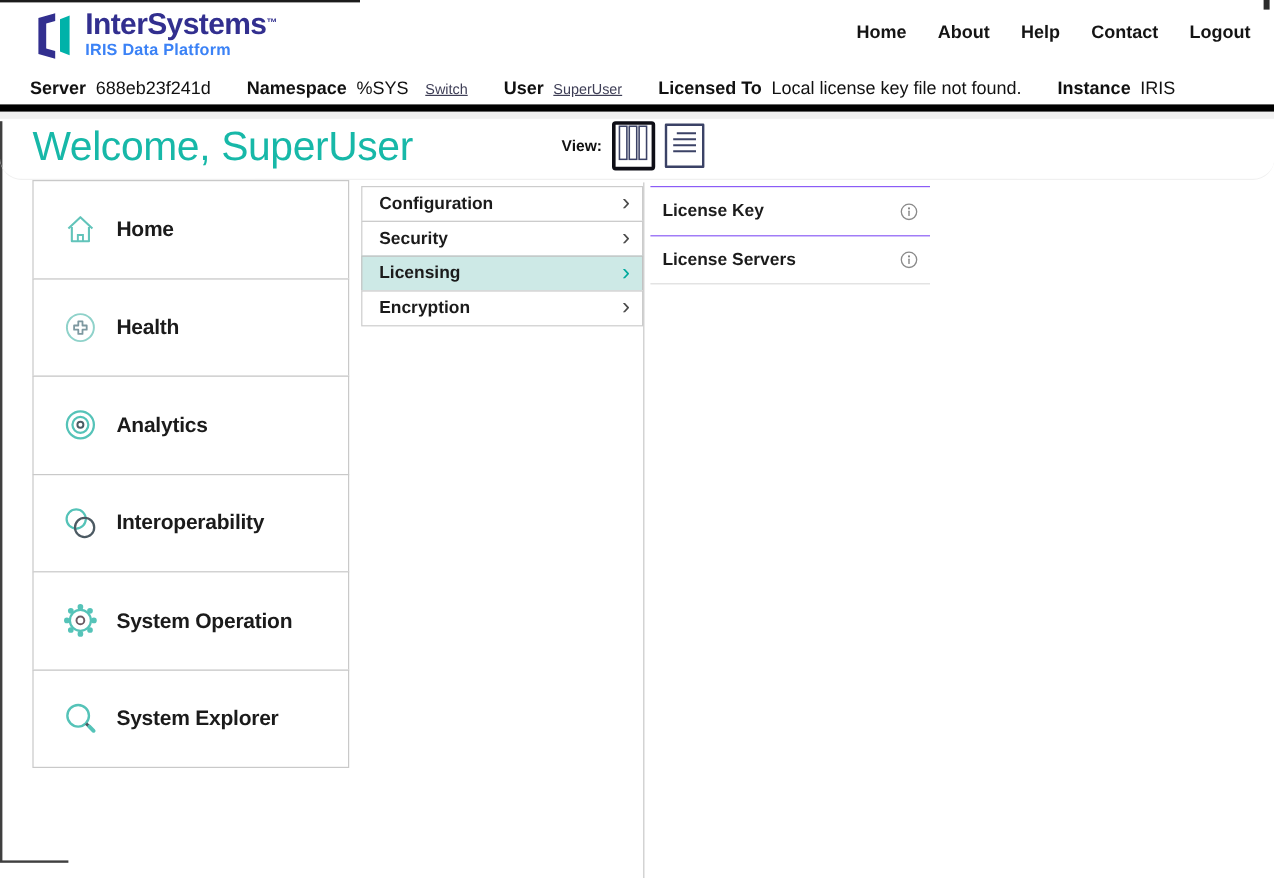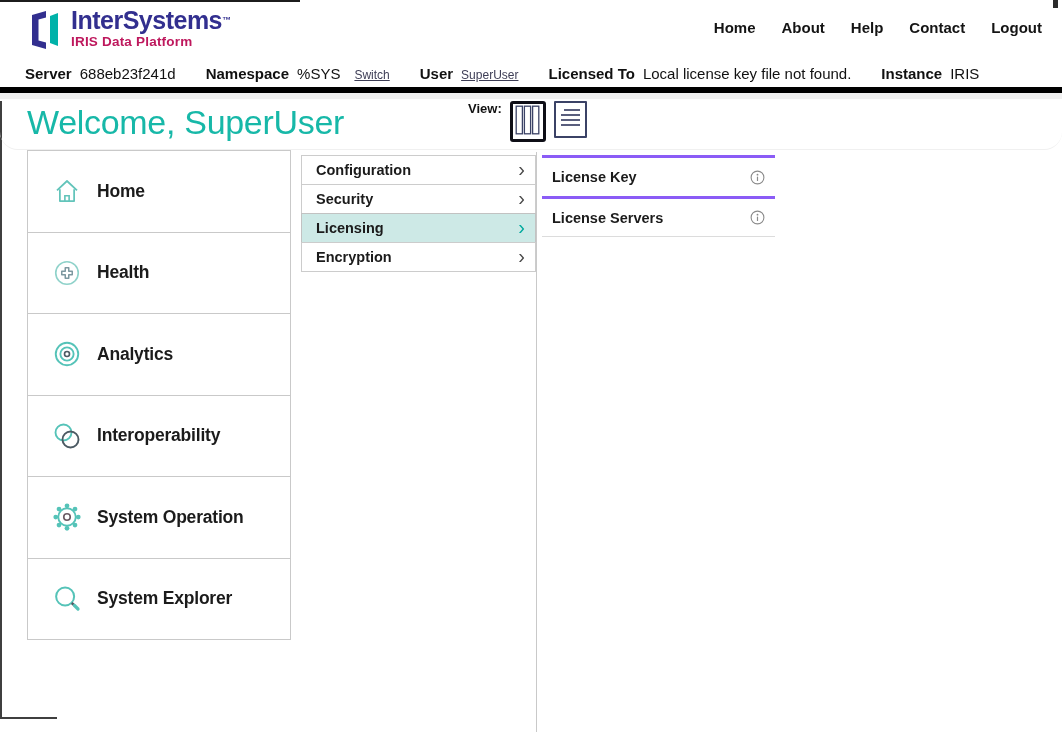--- a/index.html
+++ b/index.html
@@ -12,38 +12,38 @@
   .edge-corner { position:absolute; top:0; left:1053px; width:5px; height:8px; background:#2b2b2b; }
   .edge-left   { position:absolute; top:101px; left:0; width:2px; height:617px; background:#3f3f3f; }
   .edge-bottom { position:absolute; top:717px; left:0; width:57px; height:2px; background:#3f3f3f; }
 
   
   .header { position:relative; height:60px; }
   .logo { position:absolute; left:25px; top:7px; display:flex; align-items:flex-start; }
   .logo-mark { margin-right:8px; }
   .logo-text .brand { font-size:25px; font-weight:bold; color:#322f8f; letter-spacing:-0.5px; line-height:26px; }
   .logo-text .tm { font-size:9px; vertical-align:super; color:#322f8f; font-weight:bold; }
-  .logo-text .subtitle { font-size:13.5px; font-weight:bold; color:#be185d; letter-spacing:0.2px; margin-top:1px; }
+  .logo-text .subtitle { font-size:13.5px; font-weight:bold; color:#3b82f6; letter-spacing:0.2px; margin-top:1px; }
   .portal-title { position:absolute; left:300px; top:19px; font-size:19px; font-weight:bold; color:#1c1c1c; letter-spacing:1.2px; }
   .top-nav { position:absolute; right:20px; top:19px; display:flex; gap:26px; }
   .top-nav a { font-size:15px; font-weight:bold; color:#141414; text-decoration:none; cursor:pointer; }
 
   
   .infobar { position:relative; height:33px; padding-left:25px; display:flex; align-items:center; border-bottom:6px solid #000000; }
   .infobar .grp { display:flex; align-items:baseline; margin-right:30px; white-space:nowrap; }
   .infobar .lbl { font-weight:bold; font-size:15px; color:#111; margin-right:8px; }
   .infobar .val { font-size:15px; color:#111; }
   .infobar a.mini { font-size:12px; color:#3e3e56; text-decoration:underline; margin-left:14px; cursor:pointer; }
   .infobar a.mini.solo { margin-left:0; }
   .band { height:6px; background:#f1f1f1; }
 
   
   .welcome { position:relative; height:51px; border-bottom:1px solid #f0f0f0;border-radius:18px; }
   .welcome h1 { position:absolute; left:27px; top:4px; font-size:34px; font-weight:500; color:#17b8a8; letter-spacing:-0.3px; }
-  .viewgrp { position:absolute; left:468px; top:2px; display:flex; gap:8px; }
+  .viewgrp { position:absolute; left:468px; top:2px; display:flex; align-items:center; gap:8px; }
   .view-label { font-size:13px; font-weight:bold; color:#111; }
   .viewbtn { display:flex; align-items:center; justify-content:center; background:#fff; cursor:pointer; }
   .viewbtn.cols { width:36px; height:41px; border:3px solid #0e0e16; border-radius:3px; }
   .viewbtn.list { width:33px; height:37px; border:2px solid #3b4266; border-radius:1px; }
 
   
   .content { position:absolute; top:145px; left:0; right:0; bottom:0; }
 
   .sidebar { position:absolute; left:27px; top:5px; width:264px; }
   .side-item { position:relative; height:82.5px; margin-top:-1px; border:1px solid #c9c9c9; background:#fff;
@@ -58,21 +58,21 @@
               padding:0 10px 0 14px; cursor:pointer; }
   .menu-row:first-child { margin-top:0; }
   .menu-row .m-label { font-size:14.5px; font-weight:bold; color:#1b1b1b; flex:1; }
   .menu-row .chev { font-size:20px; color:#4a4a4a; line-height:1; padding-bottom:3px; }
   .menu-row.selected { background:#cde9e6; border-color:#c2c2c2; }
   .menu-row.selected .chev { color:#00a99d; }
 
   .vline { position:absolute; left:536px; top:7px; bottom:0; width:1px; background:#c9c9c9; }
 
   .col3 { position:absolute; left:542px; top:10px; width:233px; }
-  .l3-row { height:41px; border-top:3px solid #8b5cf6; display:flex; align-items:center; padding:0 10px; cursor:pointer; }
+  .l3-row { height:41px; border-top:1px solid #8b5cf6; display:flex; align-items:center; padding:0 10px; cursor:pointer; }
   .l3-row:last-child { border-bottom:1px solid #dcdcdc; }
   .l3-row .m-label { font-size:14.5px; font-weight:bold; color:#1b1b1b; flex:1; }
   .info-ic { display:flex; align-items:center; }
 </style>
 </head>
 <body>
 
 <div id="app">
 
   <div class="edge-top"></div>

